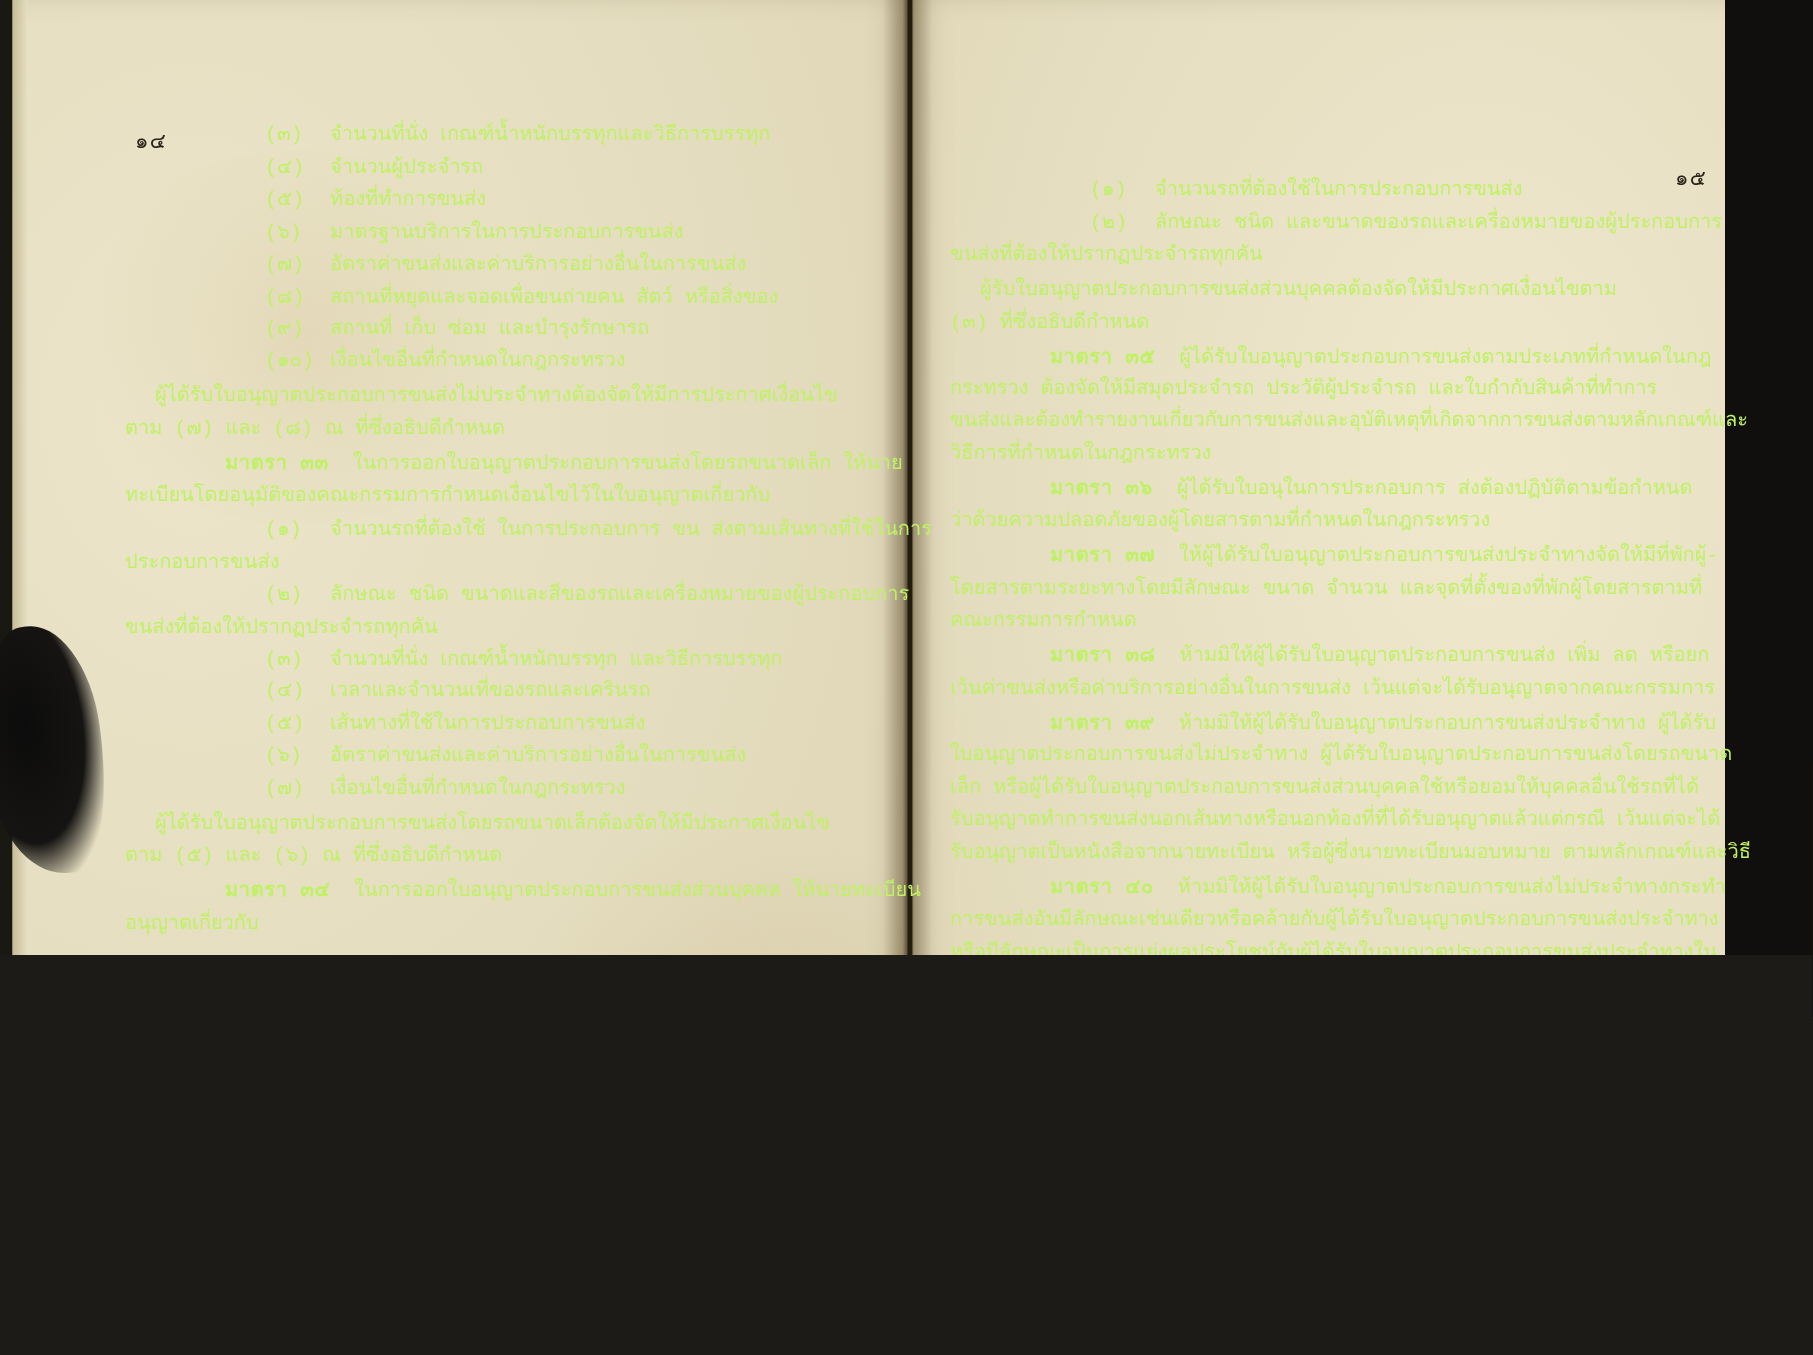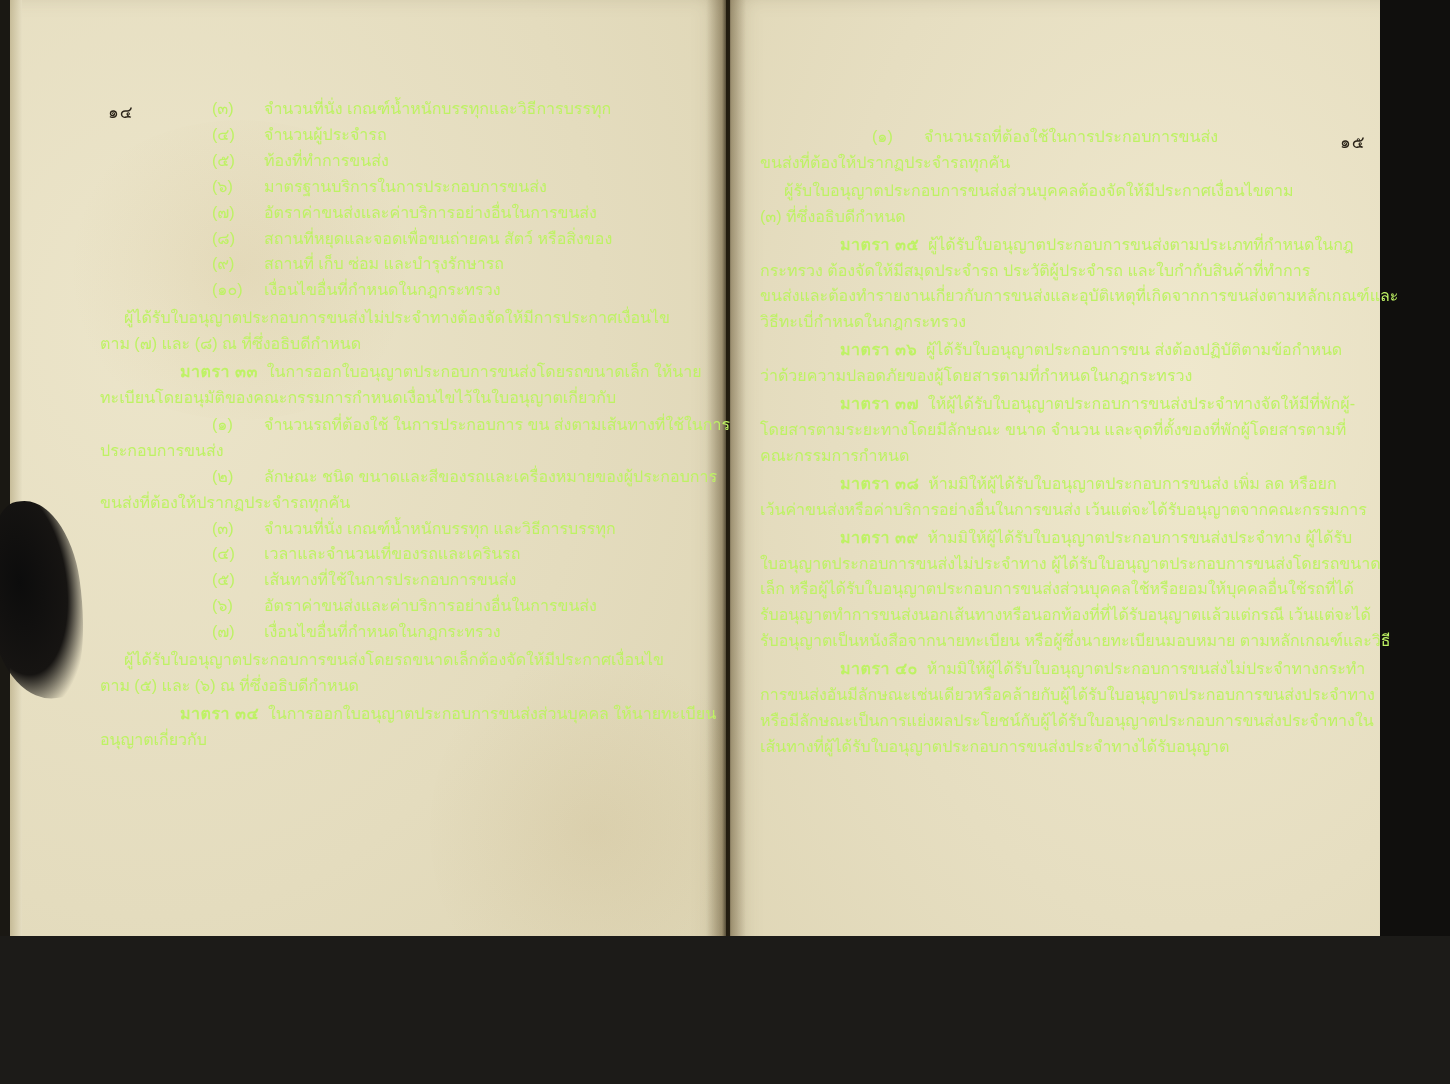--- a/index.html
+++ b/index.html
@@ -3,23 +3,23 @@
 <meta charset="utf-8">
 <style>
   html, body {
     margin: 0;
     padding: 0;
     background: #1c1b18;
   }
   .page-scan {
     position: relative;
     width: 1450px;
-    height: 936px;
+    height: 764px;
     overflow: hidden;
-    font-family: Liberation Sans, sans-serif;
+    font-family: Liberation Mono, monospace;
     background: #0e0d0b;
   }
   
   .dark-right {
     position: absolute;
     top: 0; right: 0;
     width: 72px; height: 100%;
     background: #100f0d;
   }
   .dark-left-strip {
@@ -91,21 +91,21 @@
     transform: rotate(-8deg);
   }
 
   .col {
     position: absolute;
     color: #bef264;
     font-size: 16px;
     line-height: 1.62;
   }
   .col.left  { left: 100px; top: 96px;  width: 570px; }
-  .col.right { left: 760px; top: 124px; width: 580px; }
+  .col.right { left: 760px; top: 140px; width: 580px; }
 
   .folio {
     position: absolute;
     font-size: 17px;
     color: #2a2318;
     letter-spacing: 1px;
   }
   .folio.l { left: 108px; top: 98px; }
   .folio.r { left: 1340px; top: 128px; }
 
@@ -216,38 +216,39 @@
 
   </div>
 
   <div class="col right">
 
     <div class="blk">
       <div class="item">
         <span class="num">(๑)</span><span>จำนวนรถที่ต้องใช้ในการประกอบการขนส่ง</span>
       </div>
       <div>
+        <span class="line item"><span class="num">(๒)</span><span>ลักษณะ  ชนิด    และขนาดของรถและเครื่องหมายของผู้ประกอบการ</span></span>
         <span class="line">ขนส่งที่ต้องให้ปรากฏประจำรถทุกคัน</span>
       </div>
     </div>
 
     <div class="blk para">
       <span class="line" style="padding-left:24px">ผู้รับใบอนุญาตประกอบการขนส่งส่วนบุคคลต้องจัดให้มีประกาศเงื่อนไขตาม</span>
       <span class="line">(๓) ที่ซึ่งอธิบดีกำหนด</span>
     </div>
 
     <div class="blk para">
       <span class="line" style="padding-left:80px"><span class="sec-label">มาตรา ๓๕</span>&nbsp;&nbsp;<span>ผู้ได้รับใบอนุญาตประกอบการขนส่งตามประเภทที่กำหนดในกฎ</span></span>
       <span class="line">กระทรวง  ต้องจัดให้มีสมุดประจำรถ  ประวัติผู้ประจำรถ    และใบกำกับสินค้าที่ทำการ</span>
       <span class="line">ขนส่งและต้องทำรายงานเกี่ยวกับการขนส่งและอุบัติเหตุที่เกิดจากการขนส่งตามหลักเกณฑ์และ</span>
-      <span class="line">วิธีทะเบี่กำหนดในกฎกระทรวง</span>
-    </div>
-
-    <div class="blk para">
-      <span class="line" style="padding-left:80px"><span class="sec-label">มาตรา ๓๖</span>&nbsp;&nbsp;<span>ผู้ได้รับใบอนุญาตประกอบการขน    ส่งต้องปฏิบัติตามข้อกำหนด</span></span>
+      <span class="line">วิธีการที่กำหนดในกฎกระทรวง</span>
+    </div>
+
+    <div class="blk para">
+      <span class="line" style="padding-left:80px"><span class="sec-label">มาตรา ๓๖</span>&nbsp;&nbsp;<span>ผู้ได้รับใบอนุในการประกอบการ    ส่งต้องปฏิบัติตามข้อกำหนด</span></span>
       <span class="line">ว่าด้วยความปลอดภัยของผู้โดยสารตามที่กำหนดในกฎกระทรวง</span>
     </div>
 
     <div class="blk para">
       <span class="line" style="padding-left:80px"><span class="sec-label">มาตรา ๓๗</span>&nbsp;&nbsp;<span>ให้ผู้ได้รับใบอนุญาตประกอบการขนส่งประจำทางจัดให้มีที่พักผู้-</span></span>
       <span class="line">โดยสารตามระยะทางโดยมีลักษณะ  ขนาด  จำนวน  และจุดที่ตั้งของที่พักผู้โดยสารตามที่</span>
       <span class="line">คณะกรรมการกำหนด</span>
     </div>
 
     <div class="blk para">

